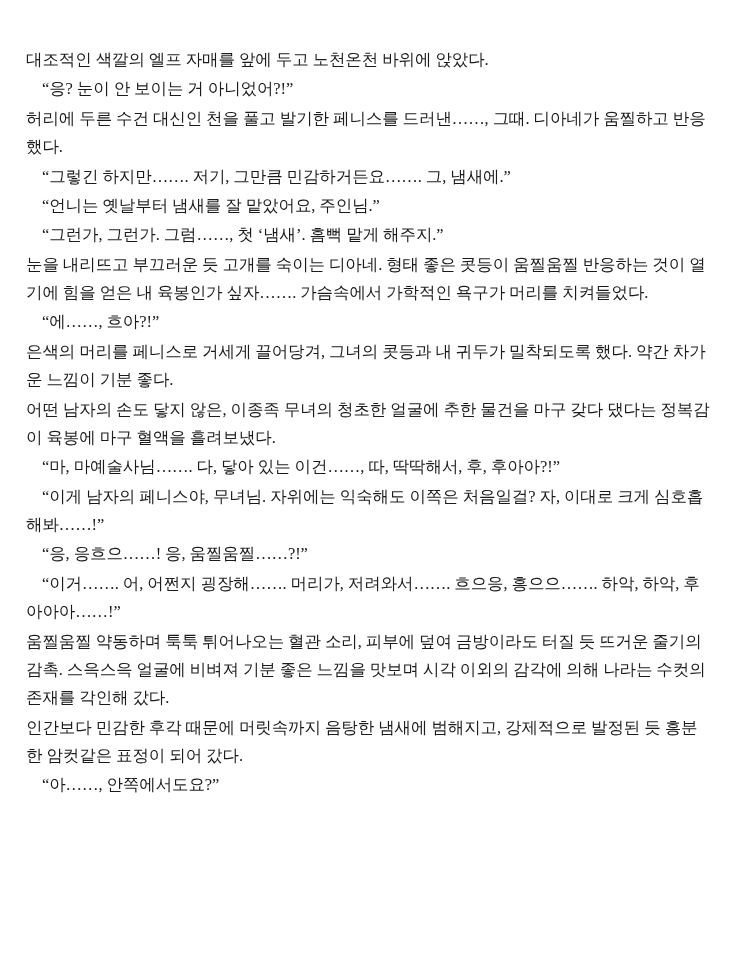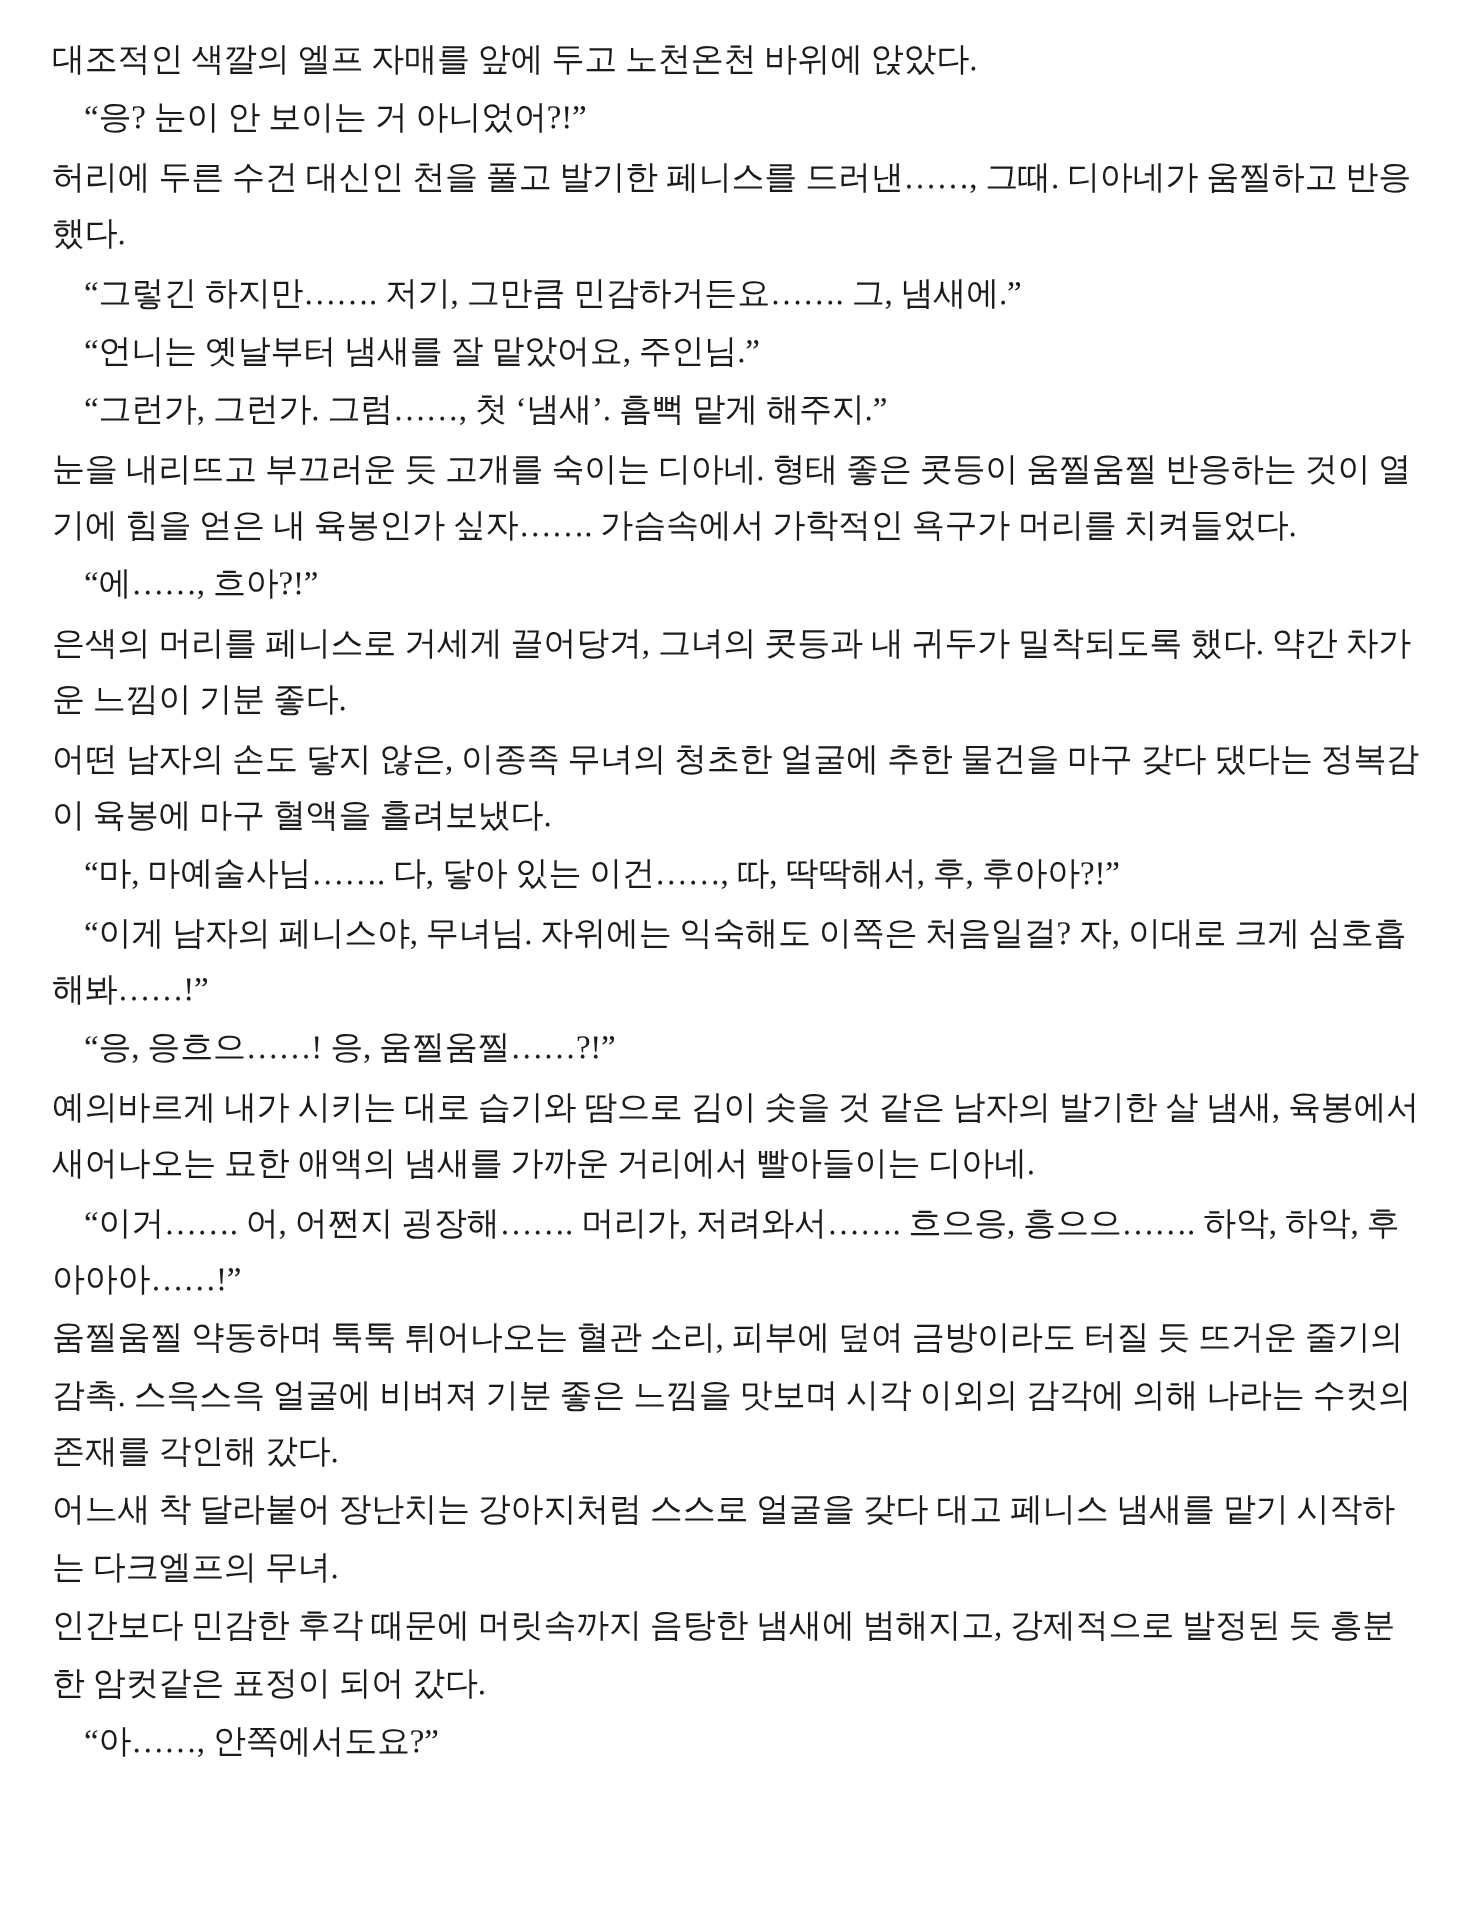--- a/index.html
+++ b/index.html
@@ -11,21 +11,21 @@
     width: 736px;
     height: 953px;
     font-family: "Liberation Serif", "DejaVu Serif", serif;
     color: #1b1b1b;
     overflow: hidden;
   }
   .page {
     box-sizing: border-box;
     width: 736px;
     height: 953px;
-    padding: 16px 26px 10px 26px;
+    padding: 46px 26px 10px 26px;
     background: #ffffff;
   }
   .para {
     font-size: 16.5px;
     line-height: 1.72;
     margin: 0 0 1px 0;
     text-align: left;
     letter-spacing: -0.1px;
     word-break: break-all;
   }
@@ -44,20 +44,18 @@
     <p class="para indent">“그렇긴 하지만……. 저기, 그만큼 민감하거든요……. 그, 냄새에.”</p>
     <p class="para indent">“언니는 옛날부터 냄새를 잘 맡았어요, 주인님.”</p>
     <p class="para indent">“그런가, 그런가. 그럼……, 첫 ‘냄새’. 흠뻑 맡게 해주지.”</p>
     <p class="para">눈을 내리뜨고 부끄러운 듯 고개를 숙이는 디아네. 형태 좋은 콧등이 움찔움찔 반응하는 것이 열기에 힘을 얻은 내 육봉인가 싶자……. 가슴속에서 가학적인 욕구가 머리를 치켜들었다.</p>
     <p class="para indent">“에……, 흐아?!”</p>
     <p class="para">은색의 머리를 페니스로 거세게 끌어당겨, 그녀의 콧등과 내 귀두가 밀착되도록 했다. 약간 차가운 느낌이 기분 좋다.</p>
     <p class="para">어떤 남자의 손도 닿지 않은, 이종족 무녀의 청초한 얼굴에 추한 물건을 마구 갖다 댔다는 정복감이 육봉에 마구 혈액을 흘려보냈다.</p>
     <p class="para indent">“마, 마예술사님……. 다, 닿아 있는 이건……, 따, 딱딱해서, 후, 후아아?!”</p>
     <p class="para indent">“이게 남자의 페니스야, 무녀님. 자위에는 익숙해도 이쪽은 처음일걸? 자, 이대로 크게 심호흡해봐……!”</p>
     <p class="para indent">“응, 응흐으……! 응, 움찔움찔……?!”</p>
-    <p class="para">예의바르게 내가 시키는 대로 습기와 땀으로 김이 솟을 것 같은 남자의 발기한 살 냄새, 육봉에서 새어나오는 묘한 애액의 냄새를 가까운 거리에서 빨아들이는 디아네.</p>
     <p class="para indent">“이거……. 어, 어쩐지 굉장해……. 머리가, 저려와서……. 흐으응, 흥으으……. 하악, 하악, 후아아아……!”</p>
     <p class="para">움찔움찔 약동하며 툭툭 튀어나오는 혈관 소리, 피부에 덮여 금방이라도 터질 듯 뜨거운 줄기의 감촉. 스윽스윽 얼굴에 비벼져 기분 좋은 느낌을 맛보며 시각 이외의 감각에 의해 나라는 수컷의 존재를 각인해 갔다.</p>
-    <p class="para">어느새 착 달라붙어 장난치는 강아지처럼 스스로 얼굴을 갖다 대고 페니스 냄새를 맡기 시작하는 다크엘프의 무녀.</p>
     <p class="para">인간보다 민감한 후각 때문에 머릿속까지 음탕한 냄새에 범해지고, 강제적으로 발정된 듯 흥분한 암컷같은 표정이 되어 갔다.</p>
     <p class="para indent">“아……, 안쪽에서도요?”</p>
   </div>
 </div>
 
 </body></html>

